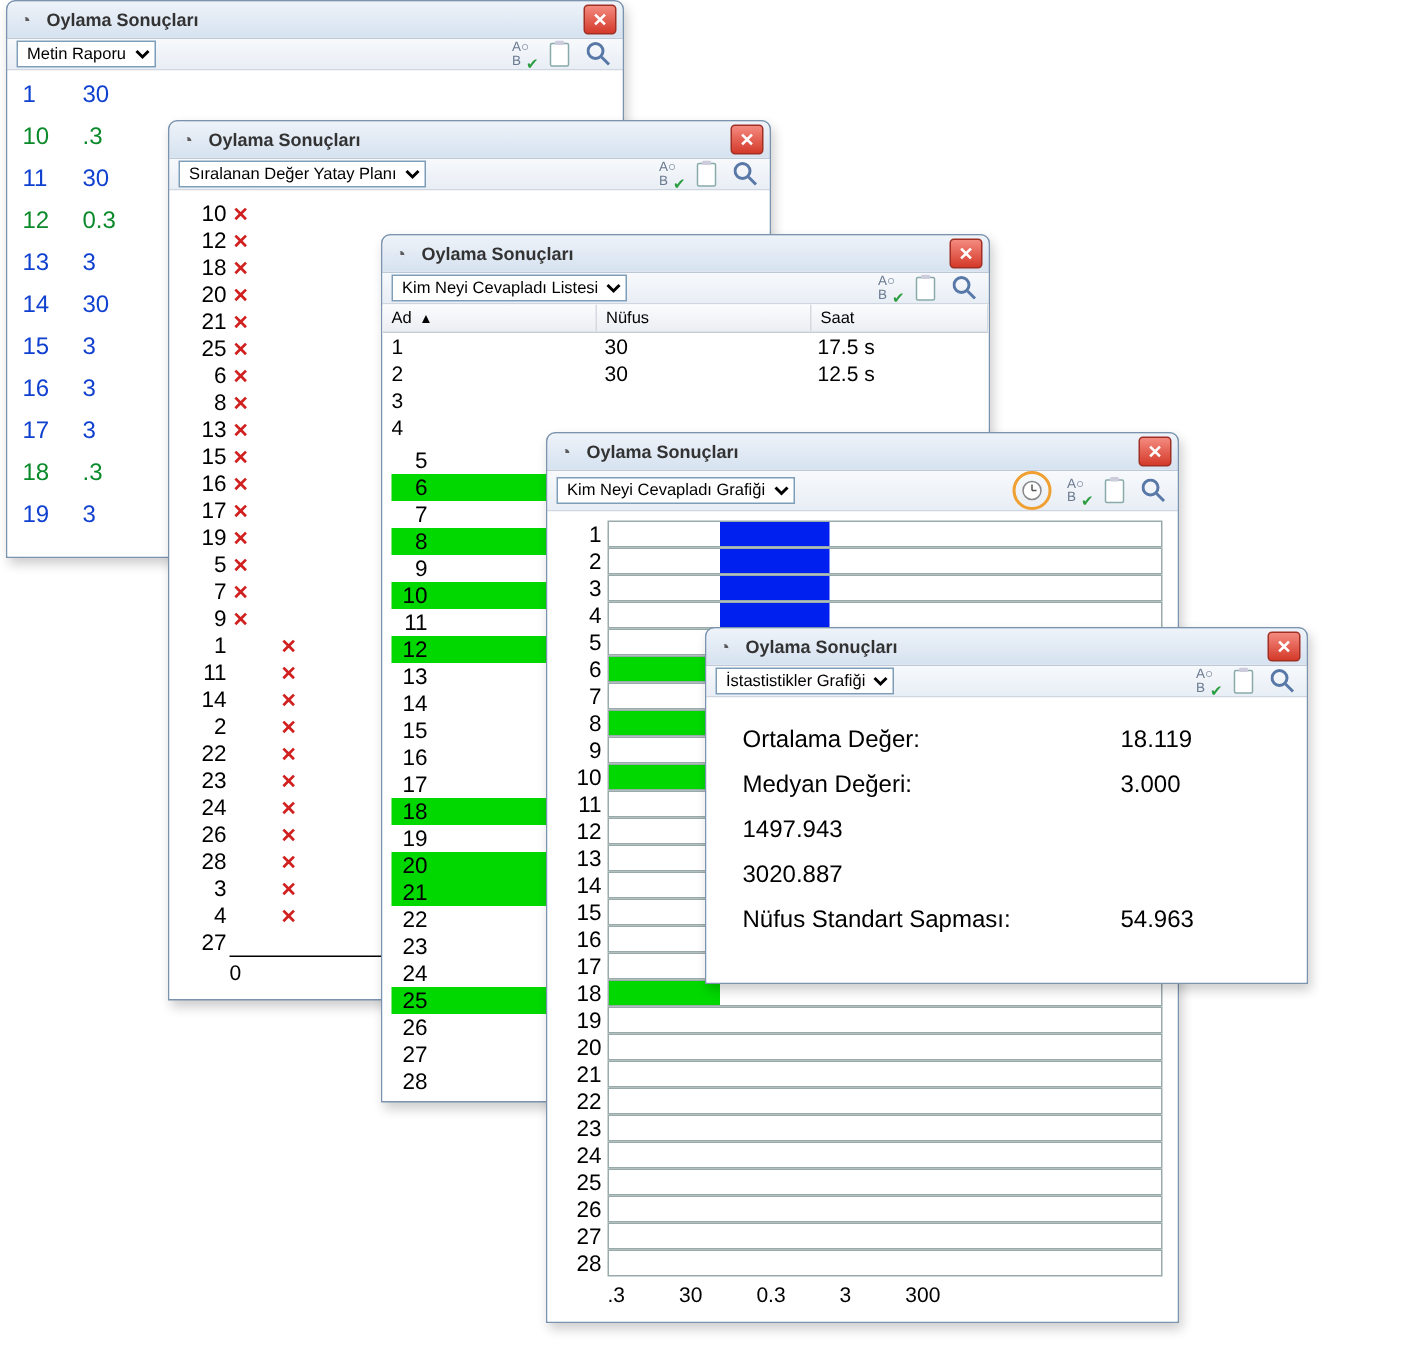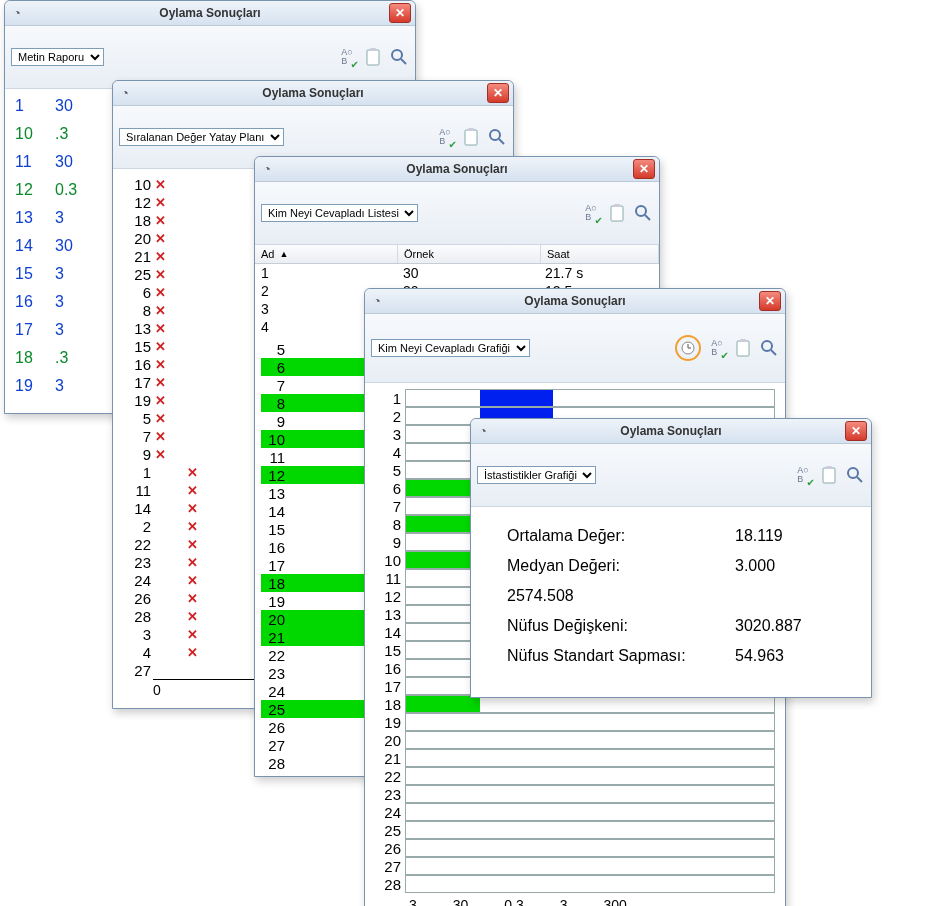--- a/index.html
+++ b/index.html
@@ -32,37 +32,36 @@
     width: 16px; height: 16px;
     display: inline-flex; align-items: center; justify-content: center;
     font-size: 12px; color: #5a5a5a;
     margin-right: 6px;
   }
   .titlebar .ttitle {
     font-weight: bold;
     color: #333;
     flex: 1;
     font-size: 12px;
-    text-align: center;
   }
   .close-btn {
     width: 20px; height: 18px;
     background: linear-gradient(to bottom,#f48a7f,#d43a2a);
     border: 1px solid #a03024;
     border-radius: 3px;
     color: #fff;
     display: flex; align-items: center; justify-content: center;
     font-weight: bold;
     font-size: 12px;
     cursor: pointer;
   }
   .toolbar {
     background: linear-gradient(to bottom,#f7f9fc,#e8eef5);
     border-bottom: 1px solid #cfd6df;
-    padding: 21px 6px;
+    padding: 0 6px;
     display: flex;
     align-items: center;
     gap: 6px;
   }
   .dropdown {
     font-size: 11px;
     padding: 1px 2px;
     border: 1px solid #7e9db9;
     background: #fff;
   }
@@ -128,21 +127,21 @@
   #w4 .chart { padding:6px 10px 10px 10px; font-size:15px; }
   #w4 .crow { display:flex; align-items:center; height:18px; }
   #w4 .crow .cn { width:26px; text-align:right; padding-right:4px; }
   #w4 .crow .ctrack { flex:1; border:1px solid #9aa; height:16px; display:flex; }
   #w4 .seg { height:100%; }
   .seg.blue { background:#0020f0; }
   .seg.green { background:#00d800; }
   #w4 .xaxis { display:flex; margin-left:30px; font-size:14px; padding-top:4px; gap:36px; }
 
   
-  #w5 .stats { padding:20px 36px; font-size:16px; }
+  #w5 .stats { padding:20px 24px; font-size:16px; }
   #w5 .srow { display:flex; margin-bottom:12px; }
   #w5 .srow .lab { flex:1; }
   #w5 .srow .val { width:100px; text-align:left; }
 </style>
 </head>
 <body>
 
 <div class="window" id="w1" style="left:4px; top:0px; width:410px;">
   <div class="titlebar">
     <span class="ticon">◔</span>
@@ -386,28 +385,28 @@
           <line x1="10" y1="10" x2="15" y2="15" stroke="#5878a8" stroke-width="2"></line>
         </svg>
     </span>
   </div>
   <div class="content">
     <div class="thead">
       <div class="c1">
           <span>Ad</span>
           <span style="font-size:9px;">▲</span>
         </div>
-      <div class="c2">Örnek</div>
+      <div class="c2">Nüfus</div>
       <div class="c3">Saat</div>
     </div>
     <div id="w3top">
         <div class="trow">
           <div class="c1">1</div>
           <div class="c2">30</div>
-          <div class="c3">21.7 s</div>
+          <div class="c3">17.5 s</div>
         </div>
         <div class="trow">
           <div class="c1">2</div>
           <div class="c2">30</div>
           <div class="c3">12.5 s</div>
         </div>
         <div class="trow">
           <div class="c1">3</div>
           <div class="c2"></div>
           <div class="c3"></div>
@@ -713,24 +712,23 @@
   <div class="content stats" id="w5stats">
       <div class="srow">
         <span class="lab">Ortalama Değer:</span>
         <span class="val">18.119</span>
       </div>
       <div class="srow">
         <span class="lab">Medyan Değeri:</span>
         <span class="val">3.000</span>
       </div>
       <div class="srow">
-        <span class="val">2574.508</span>
+        <span class="val">1497.943</span>
       </div>
       <div class="srow">
-        <span class="lab">Nüfus Değişkeni:</span>
         <span class="val">3020.887</span>
       </div>
       <div class="srow">
         <span class="lab">Nüfus Standart Sapması:</span>
         <span class="val">54.963</span>
       </div>
     </div>
 </div>
 
 </body></html>

